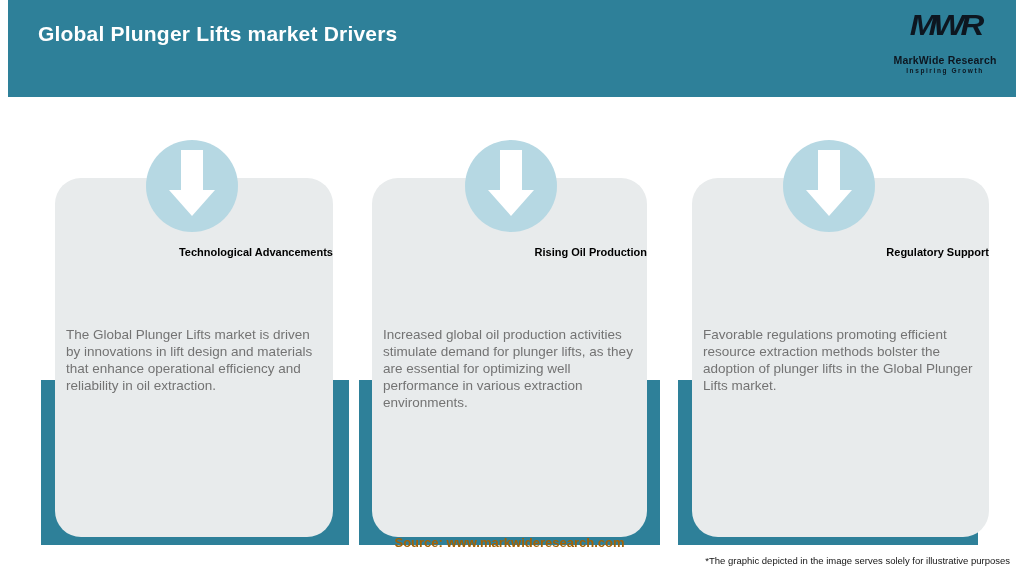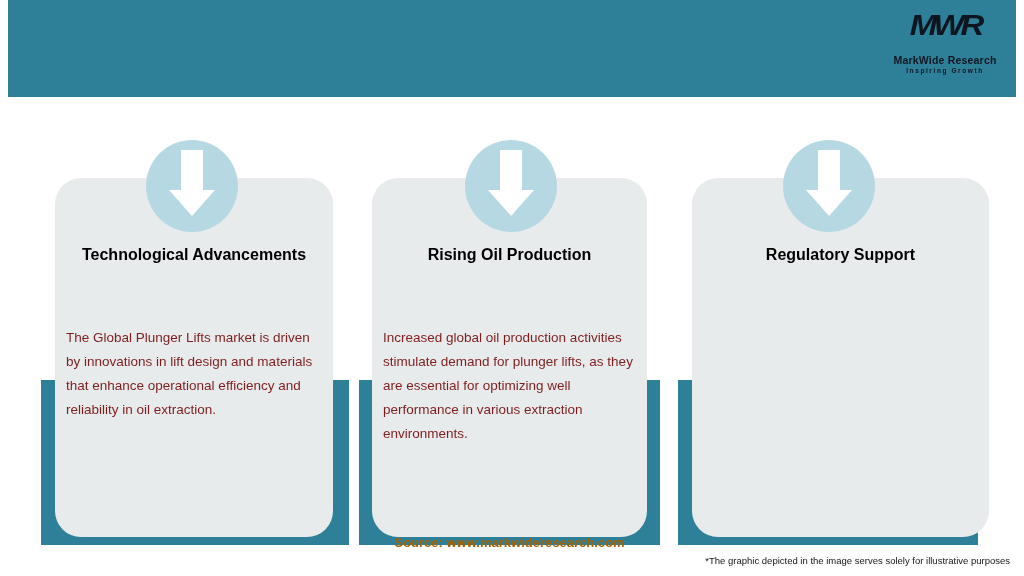--- a/index.html
+++ b/index.html
@@ -51,42 +51,43 @@
     position:absolute; top:140px; width:92px; height:92px;
     border-radius:50%; background:#b6d8e3;
     display:flex; align-items:flex-start; justify-content:center;
   }
   .circle-1 { left:146px; }
   .circle-2 { left:465px; }
   .circle-3 { left:783px; }
   .arrow-svg { margin-top:10px; display:block; }
   .card-title {
     position:absolute; top:68px; left:0; right:0;
-    text-align:center; font-size:16px; font-weight:bold; color:#000000;
+    text-align:right; font-size:11px; font-weight:bold; color:#000000;
   }
   .card-body {
     position:absolute; top:148px; left:11px; right:7px;
-    font-size:13.5px; line-height:24px; color:#7f1d1d;
+    font-size:13.5px; line-height:17px; color:#737373;
   }
   
   .source {
     position:absolute; left:359px; width:301px; top:535px;
     text-align:center; font-size:13px; font-weight:bold; color:#a16207;
   }
   .disclaimer {
     position:absolute; right:14px; top:555px;
     font-size:9.5px; color:#141414;
   }
 </style>
 </head>
 <body>
 
 <div class="page">
 
   <div class="header">
+    <div class="header-title">Global Plunger Lifts market Drivers</div>
     <div class="logo">
       <div class="logo-mwr">MWR</div>
       <div class="logo-name">MarkWide Research</div>
       <div class="logo-tagline">Inspiring Growth</div>
     </div>
   </div>
 
   <div class="shadow shadow-1"></div>
   <div class="shadow shadow-2"></div>
   <div class="shadow shadow-3"></div>
@@ -96,20 +97,21 @@
     <div class="card-body">The Global Plunger Lifts market is driven by innovations in lift design and materials that enhance operational efficiency and reliability in oil extraction.</div>
   </div>
 
   <div class="card card-2">
     <div class="card-title">Rising Oil Production</div>
     <div class="card-body">Increased global oil production activities stimulate demand for plunger lifts, as they are essential for optimizing well performance in various extraction environments.</div>
   </div>
 
   <div class="card card-3">
     <div class="card-title">Regulatory Support</div>
+    <div class="card-body">Favorable regulations promoting efficient resource extraction methods bolster the adoption of plunger lifts in the Global Plunger Lifts market.</div>
   </div>
 
   <div class="circle circle-1">
     <svg class="arrow-svg" width="46" height="66" viewBox="0 0 46 66">
       <path d="M12 0 H34 V40 H46 L23 66 L0 40 H12 Z" fill="#ffffff"></path>
     </svg>
   </div>
   <div class="circle circle-2">
     <svg class="arrow-svg" width="46" height="66" viewBox="0 0 46 66">
       <path d="M12 0 H34 V40 H46 L23 66 L0 40 H12 Z" fill="#ffffff"></path>

